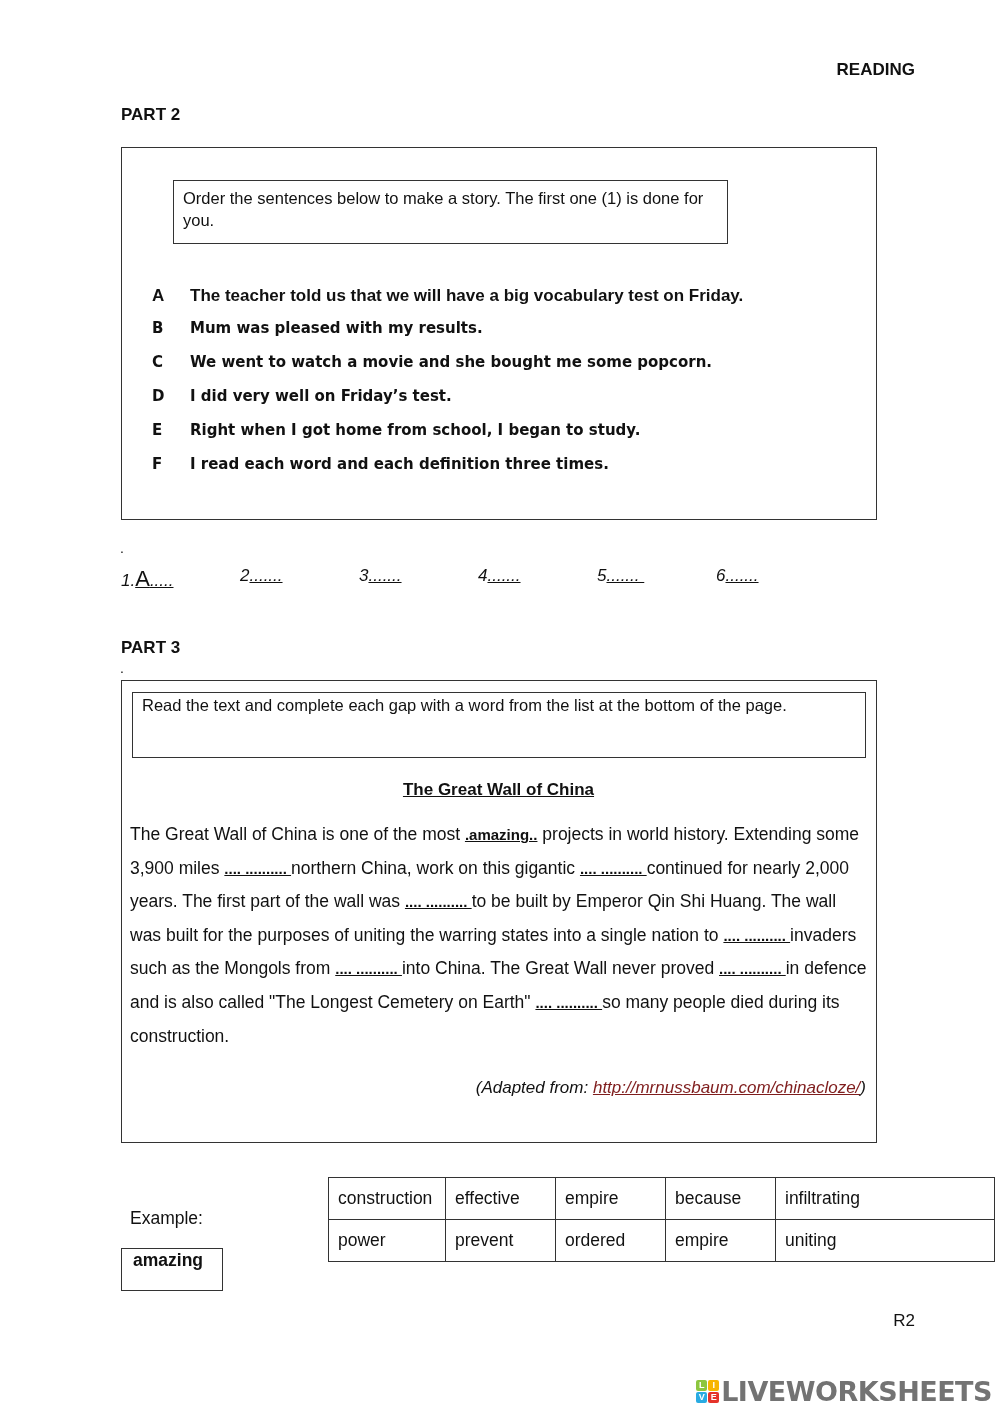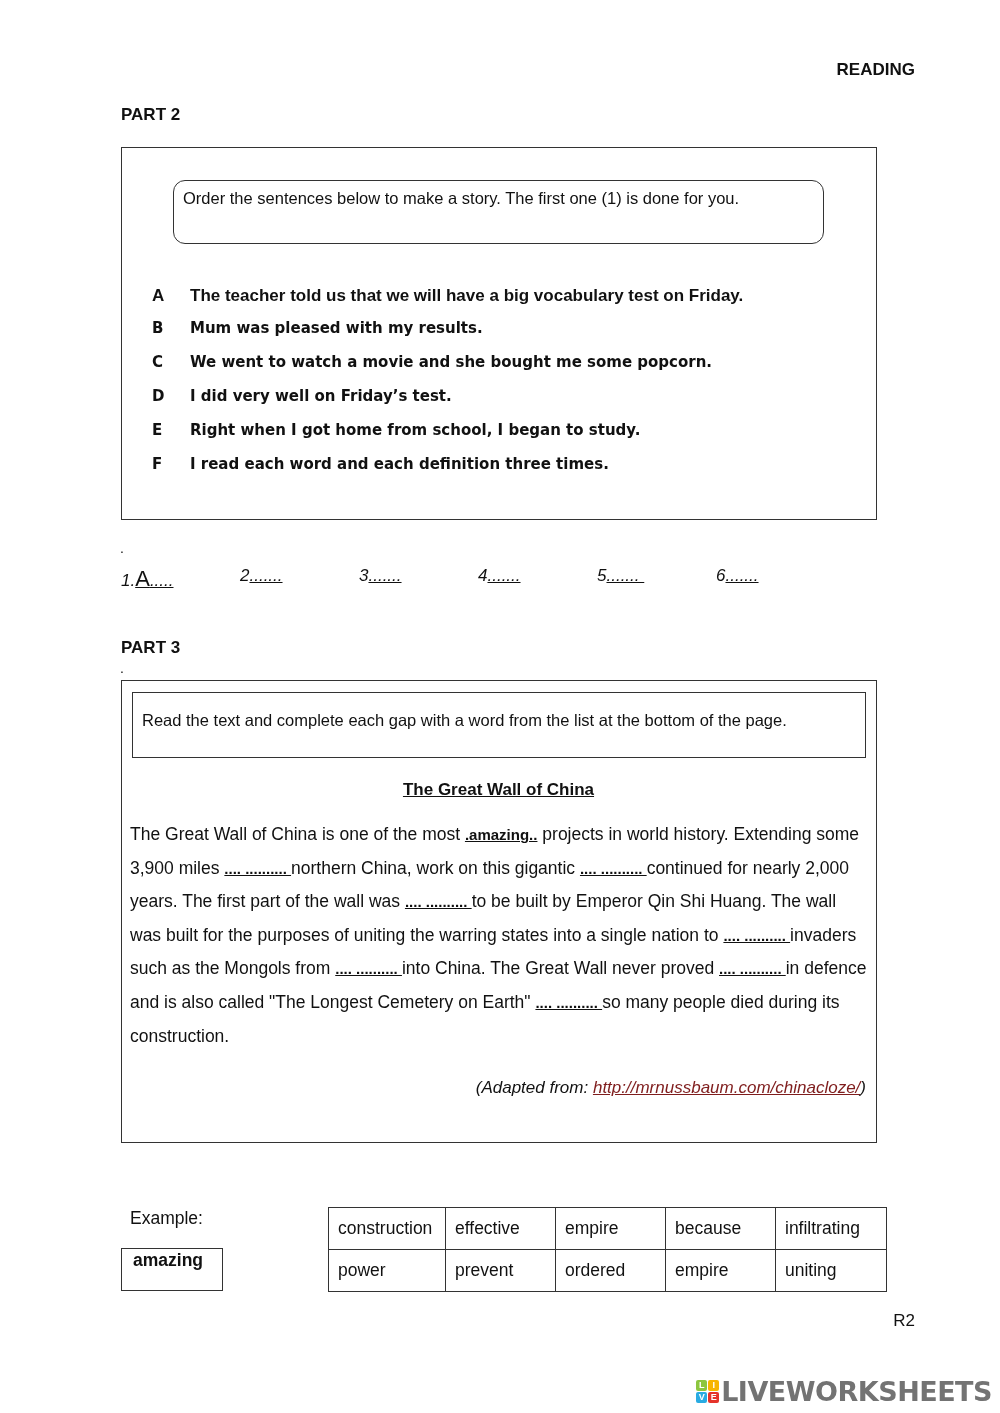--- a/index.html
+++ b/index.html
@@ -29,21 +29,21 @@
   .tile { width:11px; height:11px; font-size:9px; color:#fff; font-weight:bold; text-align:center; line-height:11px; border-radius:2px; }
   .logo-text { font-family:"DejaVu Sans", sans-serif; font-weight:bold; font-size:27px; color:#737373; letter-spacing:-0.5px; }
 </style>
 </head>
 <body>
 
 <div class="abs reading">READING</div>
 
 <div class="abs part" style="top:105px">PART 2</div>
 <div class="abs box" style="left:121px; top:147px; width:756px; height:373px;"></div>
-<div class="abs box instr" style="left:173px; top:180px; width:651px; height:64px;border-radius:12px;">Order the sentences below to make a story. The first one (1) is done for you.</div>
+<div class="abs box instr" style="left:173px; top:180px; width:555px; height:64px;">Order the sentences below to make a story. The first one (1) is done for you.</div>
 
 <div class="abs sent sentA" style="top:286px">
   <span class="let">A</span>
   <span>The teacher told us that we will have a big vocabulary test on Friday.</span>
 </div>
 <div class="abs sent" style="top:319px">
   <span class="let">B</span>
   <span>Mum was pleased with my results.</span>
 </div>
 <div class="abs sent" style="top:353px">
@@ -82,31 +82,31 @@
     <span>5</span><span class="blank" style="white-space:pre">....... </span>
   </div>
   <div class="ans">
     <span>6</span><span class="blank">.......</span>
   </div>
 </div>
 
 <div class="abs part" style="top:638px">PART 3</div>
 <div class="abs" style="left:120px; top:660px; font-size:14px;">.</div>
 <div class="abs box" style="left:121px; top:680px; width:756px; height:463px;"></div>
-<div class="abs box instr" style="left:132px; top:692px; width:734px; height:66px; padding:16px 9px;">Read the text and complete each gap with a word from the list at the bottom of the page.</div>
+<div class="abs box instr" style="left:132px; top:692px; width:734px; height:66px; padding:1px 9px;">Read the text and complete each gap with a word from the list at the bottom of the page.</div>
 <div class="abs title">The Great Wall of China</div>
 
 <div class="abs para"><span>The Great Wall of China is one of the most </span><span class="gap ex">.amazing..</span><span> projects in world history. Extending some 3,900 miles </span><span class="gap">.... .......... </span><span>northern China, work on this gigantic </span><span class="gap">.... .......... </span><span>continued for nearly 2,000 years. The first part of the wall was </span><span class="gap">.... .......... </span><span>to be built by Emperor Qin Shi Huang. The wall was built for the purposes of uniting the warring states into a single nation to </span><span class="gap">.... .......... </span><span>invaders such as the Mongols from </span><span class="gap">.... .......... </span><span>into China. The Great Wall never proved </span><span class="gap">.... .......... </span><span>in defence and is also called "The Longest Cemetery on Earth" </span><span class="gap">.... .......... </span><span>so many people died during its construction.</span></div>
 
 <div class="abs src"><span>(Adapted from: </span><a>http://mrnussbaum.com/chinacloze/</a><span>)</span></div>
 
 <div class="abs" style="left:130px; top:1208px; font-size:17.5px;">Example:</div>
 <div class="abs box" style="left:121px; top:1248px; width:102px; height:43px; font-weight:bold; font-size:17.5px; padding:1px 11px;">amazing</div>
 
-<table class="abs words" style="left:328px; top:1207px; width:559px;">
+<table class="abs words" style="left:328px; top:1177px; width:667px;">
   <tbody>
       <tr>
     <td style="width:98px">construction</td>
     <td style="width:91px">effective</td>
     <td style="width:91px">empire</td>
     <td style="width:91px">because</td>
     <td>infiltrating</td>
   </tr>
   <tr>
     <td>power</td>

